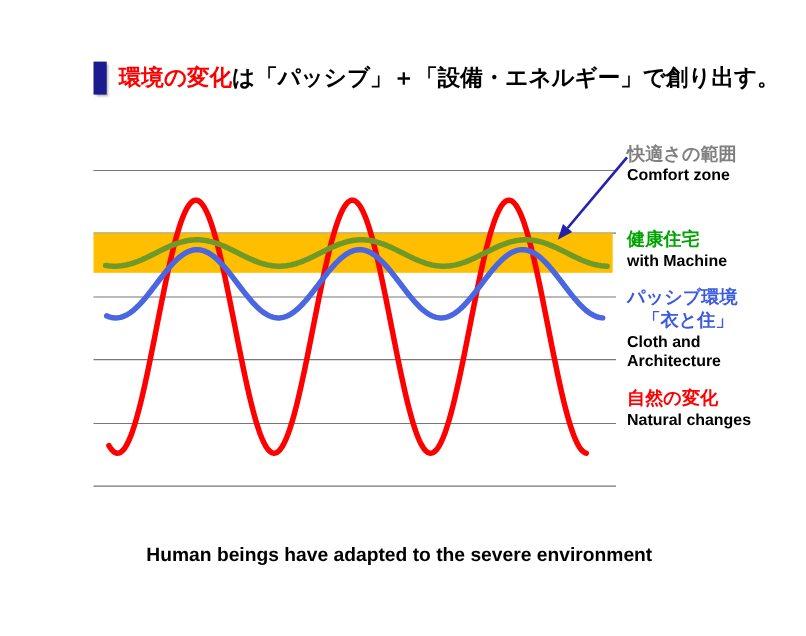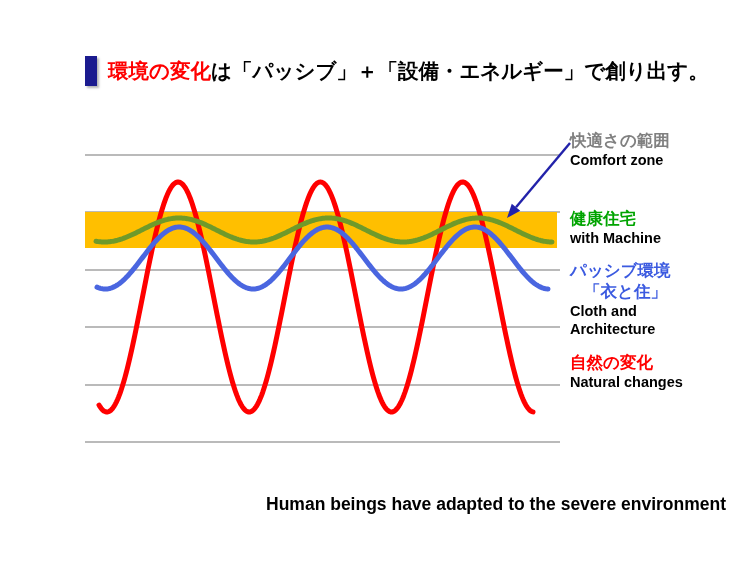--- a/index.html
+++ b/index.html
@@ -91,21 +91,21 @@
   #legend-passive .legend-ja.indent { padding-left: 14px; }
   #legend-natural   { top: 352px; }
   #legend-natural .legend-ja { color: #ff0000; }
 
   
   #caption {
     position: absolute;
     left: 0;
     top: 492px;
     width: 726px;
-    text-align: right;
+    text-align: center;
     font-size: 17.5px;
     font-weight: bold;
     line-height: 25px;
     color: #000000;
   }
 </style>
 </head>
 <body>
 
 <div id="slide">

